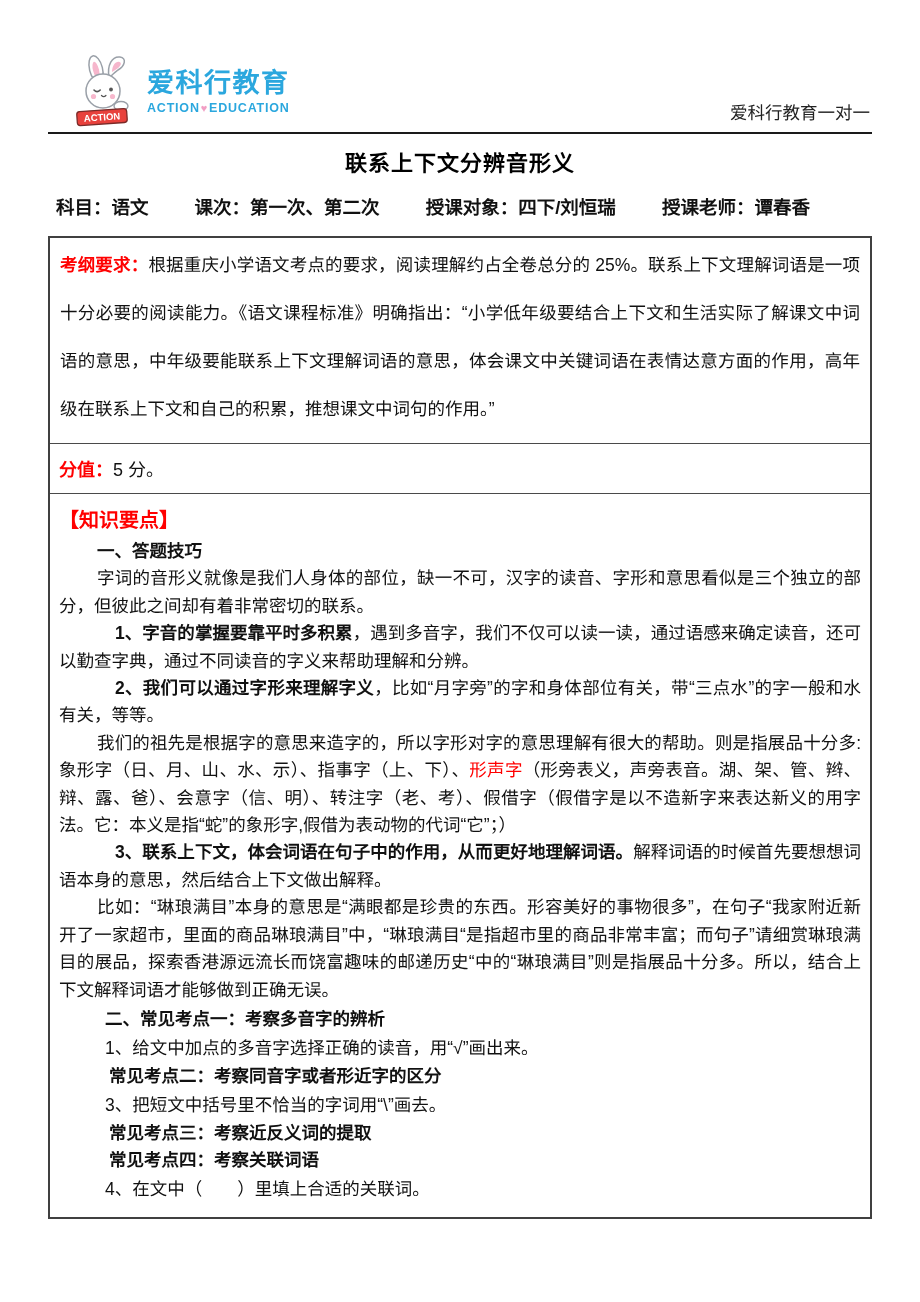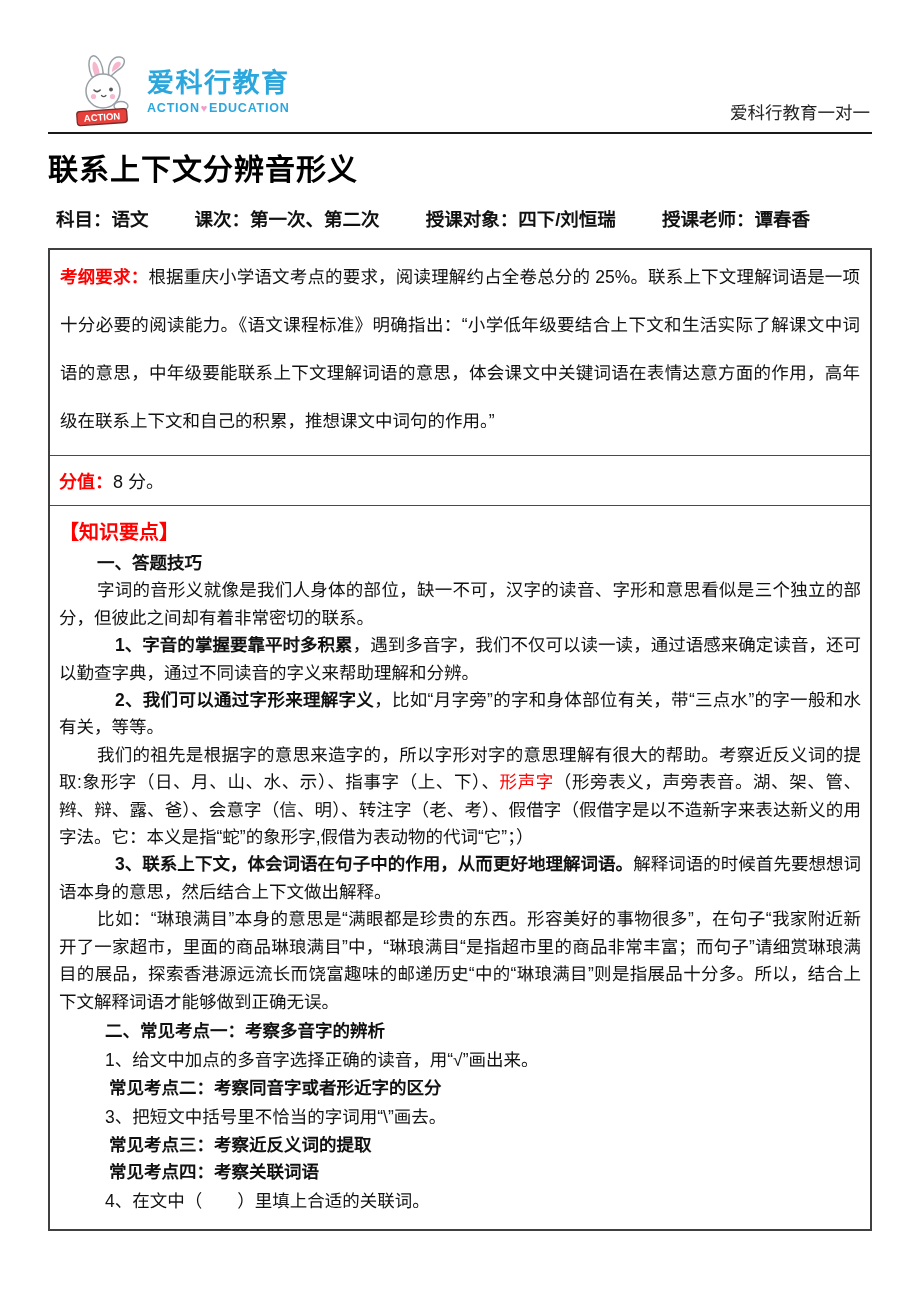--- a/index.html
+++ b/index.html
@@ -8,21 +8,21 @@
 
   
   .hdr { position:relative; height:134px; border-bottom:2.5px solid #1a1a1a; }
   .logo { position:absolute; left:26px; top:54px; display:flex; align-items:center; gap:9px; }
   .brand-cn { font-size:27px; font-weight:bold; color:#2ba7de; letter-spacing:1.5px; line-height:1.05; }
   .brand-en { font-size:12.5px; font-weight:bold; color:#2ba7de; letter-spacing:0.8px; margin-top:3px; }
   .brand-en .heart { color:#f29ec4; font-size:11px; padding:0 1px; }
   .hdr-right { position:absolute; right:2px; bottom:8px; font-family:"Liberation Serif","DejaVu Serif",serif; font-size:17.5px; color:#222; }
 
   
-  h1.title { text-align:left; font-size:30px; font-weight:bold; letter-spacing:1px; margin-top:11px; color:#000; }
+  h1.title { text-align:center; font-size:22px; font-weight:bold; letter-spacing:1px; margin-top:11px; color:#000; }
   .info-bar { display:flex; justify-content:space-between; margin:16px 62px 0 8px; font-size:18.5px; font-weight:bold; white-space:nowrap;align-items:center; }
 
   
   .doc-table { margin-top:17px; border:2px solid #404040; }
   .row { border-top:1.5px solid #4a4a4a; }
   .row:first-child { border-top:none; }
   .row-exam { padding:3px 10px 10px 10px; font-size:17.5px; line-height:48px; text-align:justify; }
   .row-score { padding:11px 9px 12px; font-size:18px; }
   .row-knowledge { padding:8px 9px 13px; font-size:17.5px; }
   .rb { color:#ff0000; font-weight:bold; }
@@ -74,30 +74,30 @@
     <span>课次：第一次、第二次</span>
     <span>授课对象：四下/刘恒瑞</span>
     <span>授课老师：谭春香</span>
   </div>
 
   <div class="doc-table">
     <div class="row row-exam">
       <span class="rb">考纲要求：</span><span>根据重庆小学语文考点的要求，阅读理解约占全卷总分的 25%。联系上下文理解词语是一项十分必要的阅读能力。《语文课程标准》明确指出：“小学低年级要结合上下文和生活实际了解课文中词语的意思，中年级要能联系上下文理解词语的意思，体会课文中关键词语在表情达意方面的作用，高年级在联系上下文和自己的积累，推想课文中词句的作用。”</span>
     </div>
     <div class="row row-score">
-      <span class="rb">分值：</span><span>8 分。</span>
+      <span class="rb">分值：</span><span>5 分。</span>
     </div>
     <div class="row row-knowledge">
       <div class="kp-heading rb">【知识要点】</div>
       <div class="kp-body">
           <div class="para ind-a"><span class="b">一、答题技巧</span></div>
           <div class="para ind-a"><span>字词的音形义就像是我们人身体的部位，缺一不可，汉字的读音、字形和意思看似是三个独立的部分，但彼此之间却有着非常密切的联系。</span></div>
           <div class="para ind-b"><span class="b">1、字音的掌握要靠平时多积累</span><span>，遇到多音字，我们不仅可以读一读，通过语感来确定读音，还可以勤查字典，通过不同读音的字义来帮助理解和分辨。</span></div>
           <div class="para ind-b"><span class="b">2、我们可以通过字形来理解字义</span><span>，比如“月字旁”的字和身体部位有关，带“三点水”的字一般和水有关，等等。</span></div>
-          <div class="para ind-a"><span>我们的祖先是根据字的意思来造字的，所以字形对字的意思理解有很大的帮助。考察近反义词的提取:象形字（日、月、山、水、示）、指事字（上、下）、</span><span class="red">形声字</span><span>（形旁表义，声旁表音。湖、架、管、辫、辩、露、爸）、会意字（信、明）、转注字（老、考）、假借字（假借字是以不造新字来表达新义的用字法。它：本义是指“蛇”的象形字,假借为表动物的代词“它”；）</span></div>
+          <div class="para ind-a"><span>我们的祖先是根据字的意思来造字的，所以字形对字的意思理解有很大的帮助。则是指展品十分多:象形字（日、月、山、水、示）、指事字（上、下）、</span><span class="red">形声字</span><span>（形旁表义，声旁表音。湖、架、管、辫、辩、露、爸）、会意字（信、明）、转注字（老、考）、假借字（假借字是以不造新字来表达新义的用字法。它：本义是指“蛇”的象形字,假借为表动物的代词“它”；）</span></div>
           <div class="para ind-b"><span class="b">3、联系上下文，体会词语在句子中的作用，从而更好地理解词语。</span><span>解释词语的时候首先要想想词语本身的意思，然后结合上下文做出解释。</span></div>
           <div class="para ind-a"><span>比如：“琳琅满目”本身的意思是“满眼都是珍贵的东西。形容美好的事物很多”，在句子“我家附近新开了一家超市，里面的商品琳琅满目”中，“琳琅满目“是指超市里的商品非常丰富；而句子”请细赏琳琅满目的展品，探索香港源远流长而饶富趣味的邮递历史“中的“琳琅满目”则是指展品十分多。所以，结合上下文解释词语才能够做到正确无误。</span></div>
           <div class="para ind-c"><span class="b">二、常见考点一：考察多音字的辨析</span></div>
           <div class="para ind-c"><span>1、给文中加点的多音字选择正确的读音，用“√”画出来。</span></div>
           <div class="para ind-d"><span class="b">常见考点二：考察同音字或者形近字的区分</span></div>
           <div class="para ind-c"><span>3、把短文中括号里不恰当的字词用“\”画去。</span></div>
           <div class="para ind-d"><span class="b">常见考点三：考察近反义词的提取</span></div>
           <div class="para ind-d"><span class="b">常见考点四：考察关联词语</span></div>
           <div class="para ind-c"><span>4、在文中（　　）里填上合适的关联词。</span></div>
         </div>

